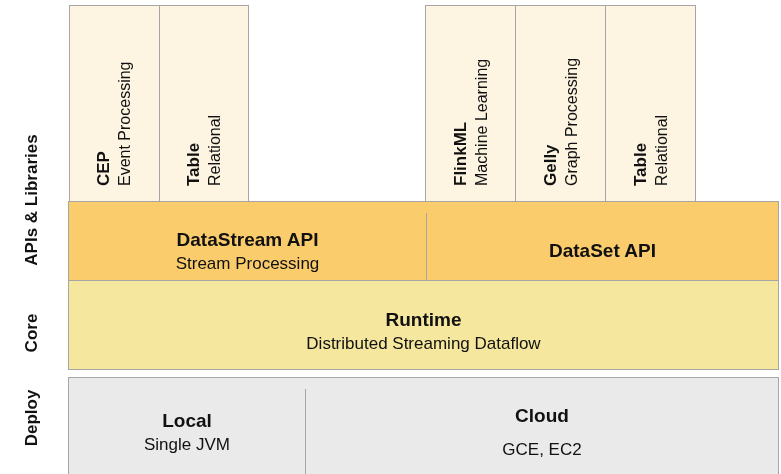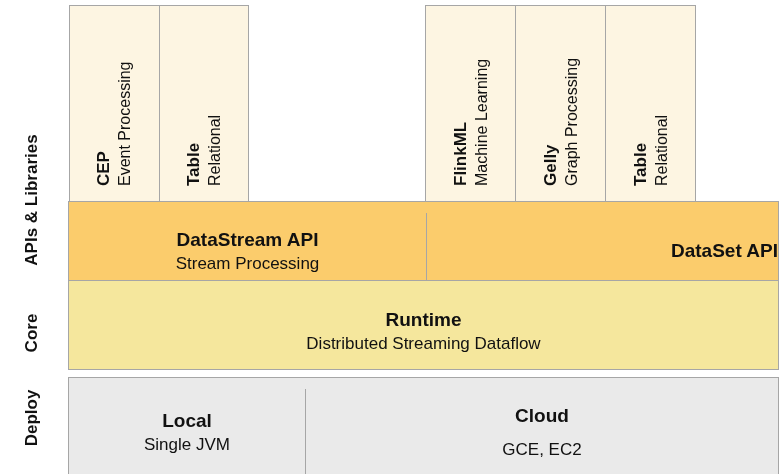--- a/index.html
+++ b/index.html
@@ -45,21 +45,21 @@
   #band-api    { top:201px; height:88px; background:#FBCC6C; }
   #band-core   { top:280px; height:90px; background:#F5E79D; }
   #band-deploy { top:377px; height:98px; background:#EAEAEA; }
 
   .band-cell {
     display:flex; flex-direction:column; justify-content:center; align-items:center;
     gap:6px; box-sizing:border-box;margin-top:11px;
   }
   .band-cell + .band-cell { border-left:1px solid #A6A6A6; }
   .cell-datastream { width:357px; }
-  .cell-dataset    { flex:1;align-items:flex-end; }
+  .cell-dataset    { flex:1; }
   .cell-runtime    { flex:1; }
   .cell-local      { width:236px; }
   .cell-cluster    { width:239px; }
   .cell-cloud      { flex:1;gap:16px; }
 
   .band-title { font-weight:bold; font-size:19px; line-height:1; }
   .band-sub   { font-size:17px; line-height:1; }
 </style>
 </head>
 <body>

